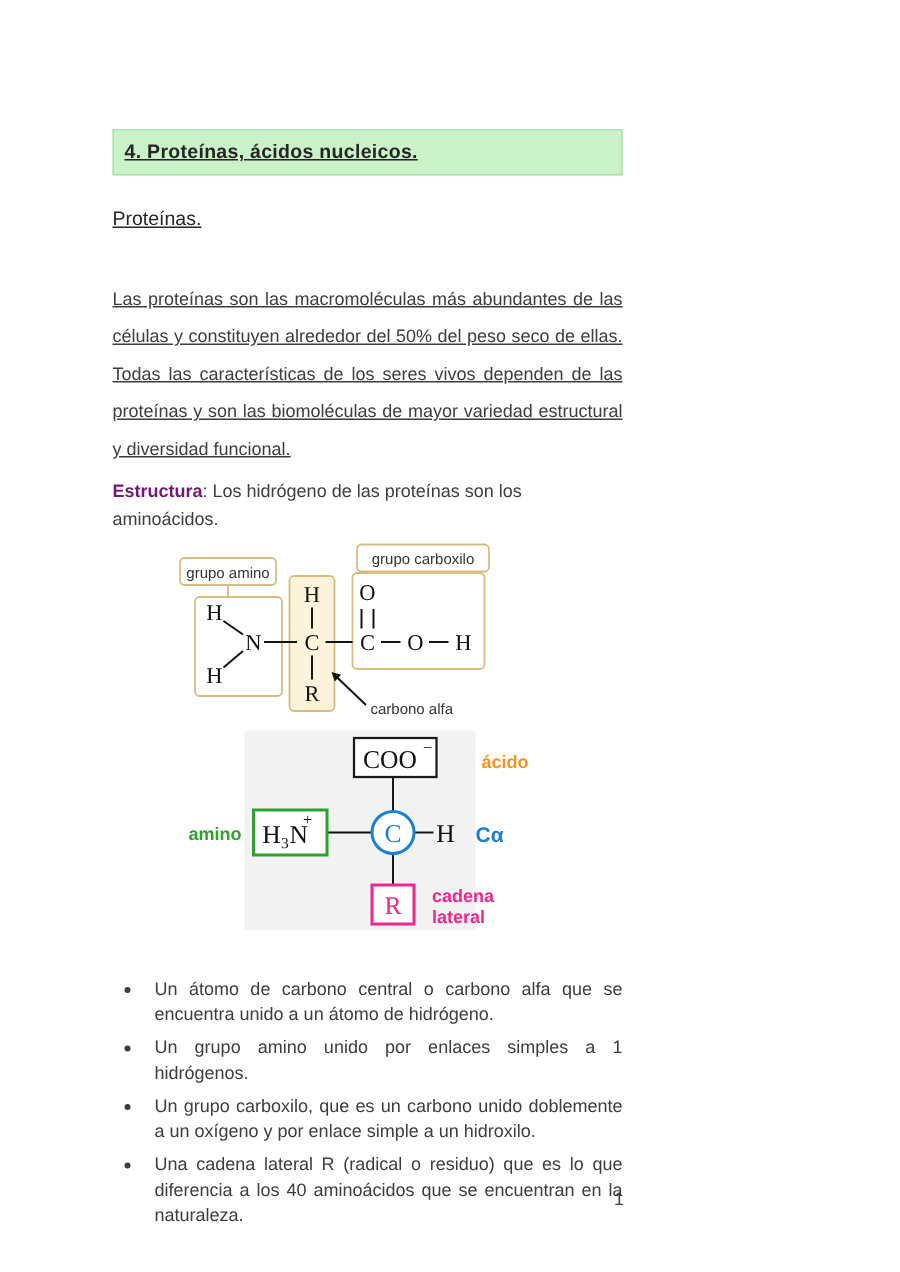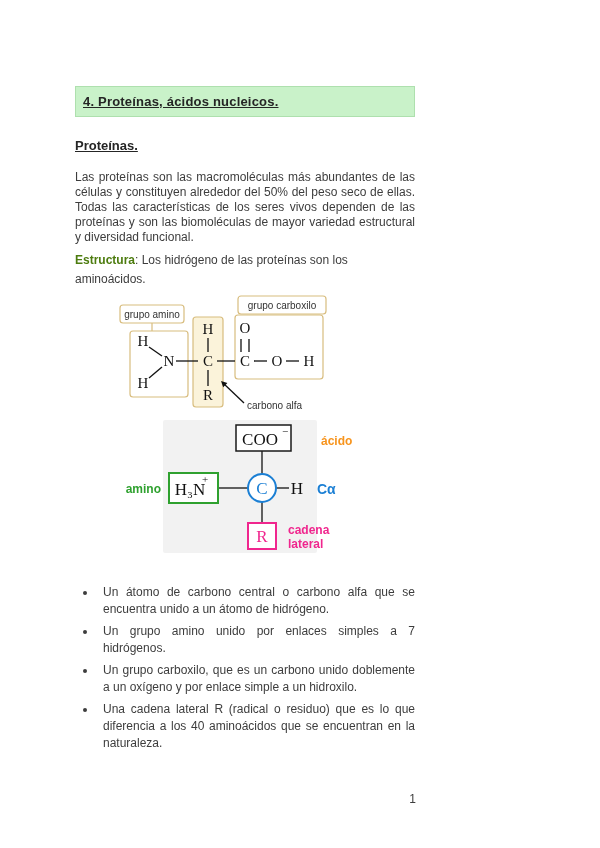--- a/index.html
+++ b/index.html
@@ -11,28 +11,28 @@
   }
   .title-bar {
     background:#c9f2c9; border:1px solid #aee0ae;
     padding:5px 7px 6px 7px; margin-bottom:21px;
   }
   .title-text {
     font-size:13px; font-weight:bold; text-decoration:underline;
     color:#252525; letter-spacing:.2px;
   }
   .heading {
-    font-size:13px; font-weight:bold; text-decoration:underline;
-    color:#252525; margin-bottom:17px;
+    font-size:13px; font-weight:normal; text-decoration:underline;
+    color:#252525; margin-bottom:34px;
   }
   .body-text {
-    font-size:12px; line-height:15px; text-align:justify; margin-bottom:6px;
+    font-size:12px; line-height:25px; text-align:justify; margin-bottom:6px;text-decoration:underline;
   }
   .estructura { font-size:12px; line-height:19px; margin-bottom:2px; }
-  .estructura b { color:#4d7c0f; }
+  .estructura b { color:#701a75; }
   .diagram { margin:0 auto; display:block; }
   .bullets { margin:29px 0 0 22px; font-size:12px; line-height:17px; }
   .bullets li { margin-bottom:5px; padding-left:6px; text-align:justify; }
   .page-number { position:absolute; right:74px; bottom:42px; font-size:12px; color:#3d3d3d; }
 
   
   .dlabel { font-family:"Liberation Sans",sans-serif; font-size:10px; fill:#333333; }
   .atom   { font-family:"Liberation Serif","DejaVu Serif",serif; font-size:15px; fill:#111111; }
   .atom2  { font-family:"Liberation Serif","DejaVu Serif",serif; font-size:17px; fill:#111111; }
   .bond   { stroke:#111111; stroke-width:1.3; }
@@ -126,20 +126,20 @@
     <text class="lab-blue" x="192" y="77" text-anchor="start">Cα</text>
 
     <rect x="123" y="106" width="28" height="26" fill="#ffffff" stroke="#f0268e" stroke-width="2"></rect>
     <text x="137" y="125" text-anchor="middle" font-size="17" font-family="Liberation Serif, DejaVu Serif, serif" fill="#f0268e">R</text>
     <text class="lab-pink" x="163" y="117" text-anchor="start">cadena</text>
     <text class="lab-pink" x="163" y="131" text-anchor="start">lateral</text>
   </svg>
 
   <ul class="bullets">
     <li>Un átomo de carbono central o carbono alfa que se encuentra unido a un átomo de hidrógeno.</li>
-    <li>Un grupo amino unido por enlaces simples a 7 hidrógenos.</li>
+    <li>Un grupo amino unido por enlaces simples a 1 hidrógenos.</li>
     <li>Un grupo carboxilo, que es un carbono unido doblemente a un oxígeno y por enlace simple a un hidroxilo.</li>
     <li>Una cadena lateral R (radical o residuo) que es lo que diferencia a los 40 aminoácidos que se encuentran en la naturaleza.</li>
   </ul>
 
   <div class="page-number">1</div>
 
 </div>
 
 </body></html>

